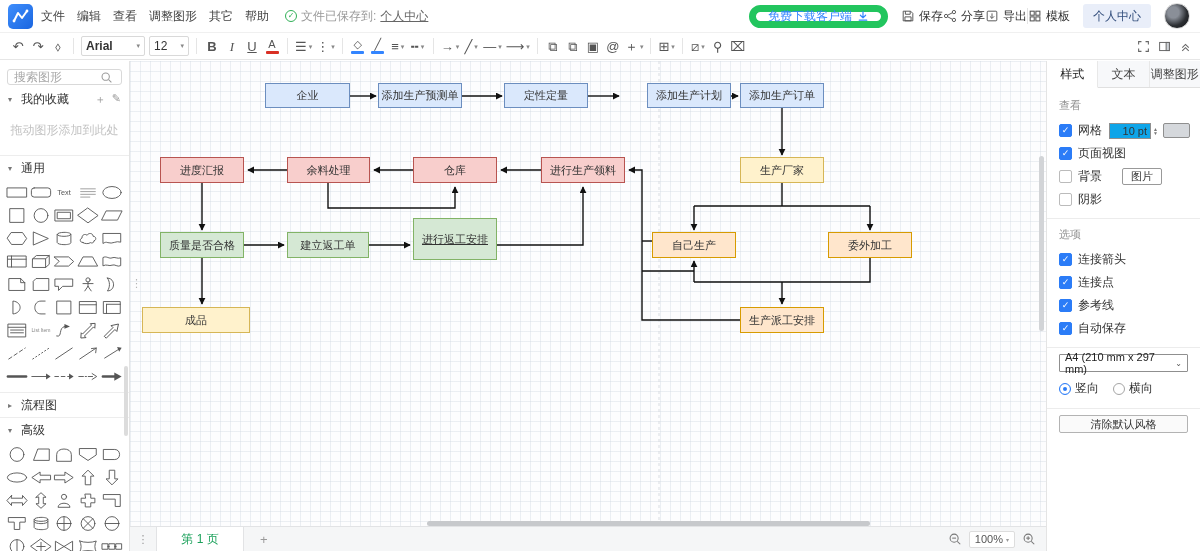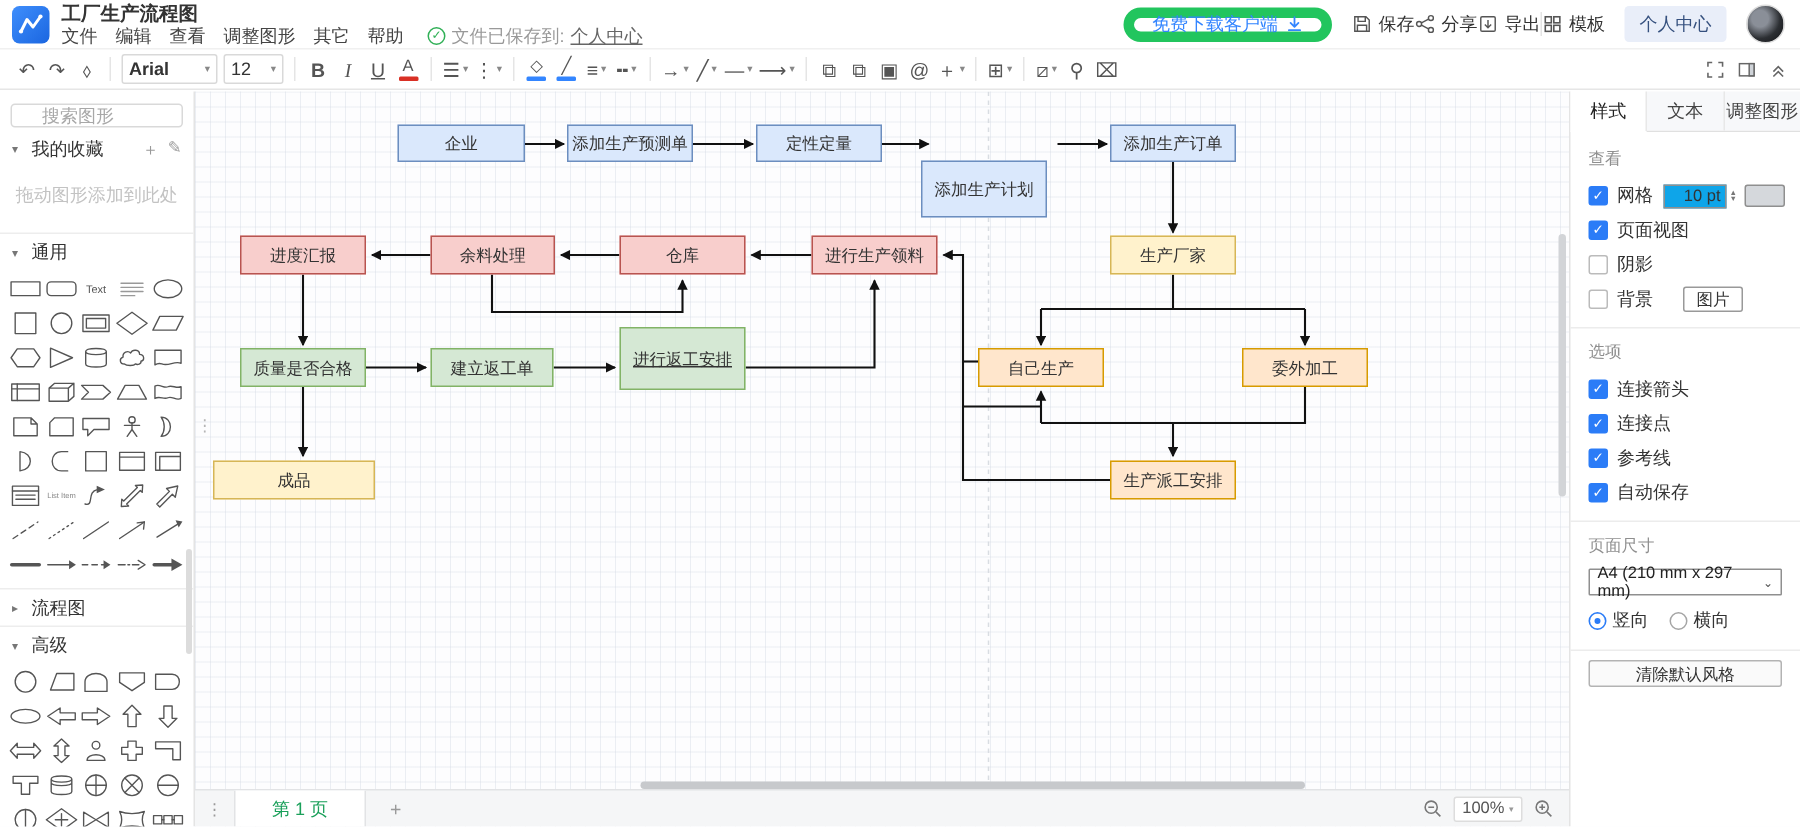--- a/index.html
+++ b/index.html
@@ -36,21 +36,21 @@
   .tb-select { height:20px; border:1px solid #d9d9d9; border-radius:2px; display:flex; align-items:center; padding:0 4px; color:#333; font-size:12px; margin:0 2px; }
   .tb-select .caret { font-size:7px; color:#888; margin-left:auto; padding-left:4px; }
   .tsep { width:1px; height:16px; background:#e5e5e5; margin:0 5px; flex:none; }
   .tb-right { margin-left:auto; display:flex; align-items:center; gap:8px; color:#666; }
 
   
   .main { position:absolute; top:61px; left:0; right:0; bottom:0; display:flex; }
 
   
   .sidebar { width:130px; flex:none; border-right:1px solid #e4e4e4; background:#fff; position:relative; display:flex; flex-direction:column; }
-  .searchwrap { margin:8px 7px 6px 7px; height:22px; border:1px solid #d9d9d9; border-radius:3px; display:flex; align-items:center; padding:0 20px; }
+  .searchwrap { margin:8px 7px 6px 7px; height:22px; border:1px solid #d9d9d9; border-radius:3px; display:flex; align-items:center; padding:0 6px; }
   .searchwrap input { border:none; outline:none; width:86px; font-size:12px; color:#333; font-family:inherit; }
   .searchwrap input::placeholder { color:#a8a8a8; }
   .sec-head { height:25px; display:flex; align-items:center; padding:0 8px; border-top:1px solid #ededed; font-size:12px; color:#333; }
   .sec-head .car { font-size:8px; color:#777; margin-right:5px; width:8px; }
   .sec-head .hicons { margin-left:auto; display:flex; gap:6px; color:#999; font-size:11px; }
   .fav-empty { color:#c3c3c3; text-align:center; padding:14px 0 16px 0; font-size:12px; }
   .shapegrid { display:grid; grid-template-columns:repeat(5,1fr); padding:2px 5px 6px 5px; row-gap:3px; }
   .shapecell { height:20px; display:flex; align-items:center; justify-content:center; }
   .sb-thumb { position:absolute; right:1px; top:305px; width:4px; height:70px; background:#dcdcdc; border-radius:2px; }
 
@@ -104,21 +104,20 @@
 
 <div class="topbar">
   <div class="logo">
     <svg class="ic" width="17" height="15" viewBox="0 0 17 15">
         <polyline points="2,12 6,4 10,9 15,2" fill="none" stroke="#fff" stroke-width="2" stroke-linecap="round" stroke-linejoin="round"></polyline>
         <circle cx="2" cy="12" r="1.4" fill="#fff"></circle>
         <circle cx="15" cy="2" r="1.4" fill="#fff"></circle>
       </svg>
   </div>
   <div class="titleblock">
-    <div class="doc-title">工厂生产流程图</div>
     <div class="menurow">
       <span id="menus" style="display:flex;gap:12px;">
           <span class="menu-item">文件</span>
           <span class="menu-item">编辑</span>
           <span class="menu-item">查看</span>
           <span class="menu-item">调整图形</span>
           <span class="menu-item">其它</span>
           <span class="menu-item">帮助</span>
         </span>
       <span class="save-status">
@@ -778,21 +777,21 @@
           <polyline points="782,281 782,303" marker-end="url(#arrh)"></polyline>
           <polyline points="740,319 642,319 642,169 629,169" marker-end="url(#arrh)"></polyline>
           <polyline points="642,240 652,240"></polyline>
           <polyline points="642,270 694,270"></polyline>
         </g>
     </svg>
     <div id="nodeLayer">
         <div class="node" style="left: 135px; top: 22px; width: 85px; height: 25px; background: rgb(218, 232, 252); border-color: rgb(108, 142, 191);">企业</div>
         <div class="node" style="left: 248px; top: 22px; width: 84px; height: 25px; background: rgb(218, 232, 252); border-color: rgb(108, 142, 191);">添加生产预测单</div>
         <div class="node" style="left: 374px; top: 22px; width: 84px; height: 25px; background: rgb(218, 232, 252); border-color: rgb(108, 142, 191);">定性定量</div>
-        <div class="node" style="left: 484px; top: 22px; width: 84px; height: 38px; background: rgb(218, 232, 252); border-color: rgb(108, 142, 191); margin-top: 24px;">添加生产计划</div>
+        <div class="node" style="left: 517px; top: 22px; width: 84px; height: 25px; background: rgb(218, 232, 252); border-color: rgb(108, 142, 191);">添加生产计划</div>
         <div class="node" style="left: 610px; top: 22px; width: 84px; height: 25px; background: rgb(218, 232, 252); border-color: rgb(108, 142, 191);">添加生产订单</div>
         <div class="node" style="left: 610px; top: 96px; width: 84px; height: 26px; background: rgb(255, 242, 204); border-color: rgb(214, 182, 86);">生产厂家</div>
         <div class="node" style="left: 30px; top: 96px; width: 84px; height: 26px; background: rgb(248, 206, 204); border-color: rgb(184, 84, 80);">进度汇报</div>
         <div class="node" style="left: 157px; top: 96px; width: 83px; height: 26px; background: rgb(248, 206, 204); border-color: rgb(184, 84, 80);">余料处理</div>
         <div class="node" style="left: 283px; top: 96px; width: 84px; height: 26px; background: rgb(248, 206, 204); border-color: rgb(184, 84, 80);">仓库</div>
         <div class="node" style="left: 411px; top: 96px; width: 84px; height: 26px; background: rgb(248, 206, 204); border-color: rgb(184, 84, 80);">进行生产领料</div>
         <div class="node" style="left: 30px; top: 171px; width: 84px; height: 26px; background: rgb(213, 232, 212); border-color: rgb(130, 179, 102);">质量是否合格</div>
         <div class="node" style="left: 157px; top: 171px; width: 82px; height: 26px; background: rgb(213, 232, 212); border-color: rgb(130, 179, 102);">建立返工单</div>
         <div class="node" style="left: 283px; top: 157px; width: 84px; height: 42px; background: rgb(213, 232, 212); border-color: rgb(130, 179, 102); text-decoration: underline;">进行返工安排</div>
         <div class="node" style="left: 522px; top: 171px; width: 84px; height: 26px; background: rgb(255, 230, 204); border-color: rgb(215, 155, 0);">自己生产</div>
@@ -850,26 +849,26 @@
           <span class="swatch"></span>
         </span>
       </div>
       <div id="viewRows">
           <div class="rp-row">
             <span class="cb on">✓</span>
             <span>页面视图</span>
           </div>
           <div class="rp-row">
             <span class="cb "></span>
-            <span>阴影</span>
+            <span>背景</span>
+            <span class="miniBtn">图片</span>
           </div>
           <div class="rp-row">
             <span class="cb "></span>
-            <span>背景</span>
-            <span class="miniBtn">图片</span>
+            <span>阴影</span>
           </div>
         </div>
       <div class="rp-div"></div>
       <div class="rp-label">选项</div>
       <div id="optionRows">
           <div class="rp-row">
             <span class="cb on">✓</span>
             <span>连接箭头</span>
           </div>
           <div class="rp-row">
@@ -879,21 +878,20 @@
           <div class="rp-row">
             <span class="cb on">✓</span>
             <span>参考线</span>
           </div>
           <div class="rp-row">
             <span class="cb on">✓</span>
             <span>自动保存</span>
           </div>
         </div>
       <div class="rp-div"></div>
-      <div class="rp-label">页面尺寸</div>
       <div class="pageselect">
         <span>A4 (210 mm x 297 mm)</span>
         <span class="caret">⌄</span>
       </div>
       <div class="radiorow" id="orientRow">
           <span class="radio sel">
             <span class="rdot"></span>
             <span>竖向</span>
           </span>
           <span class="radio">

